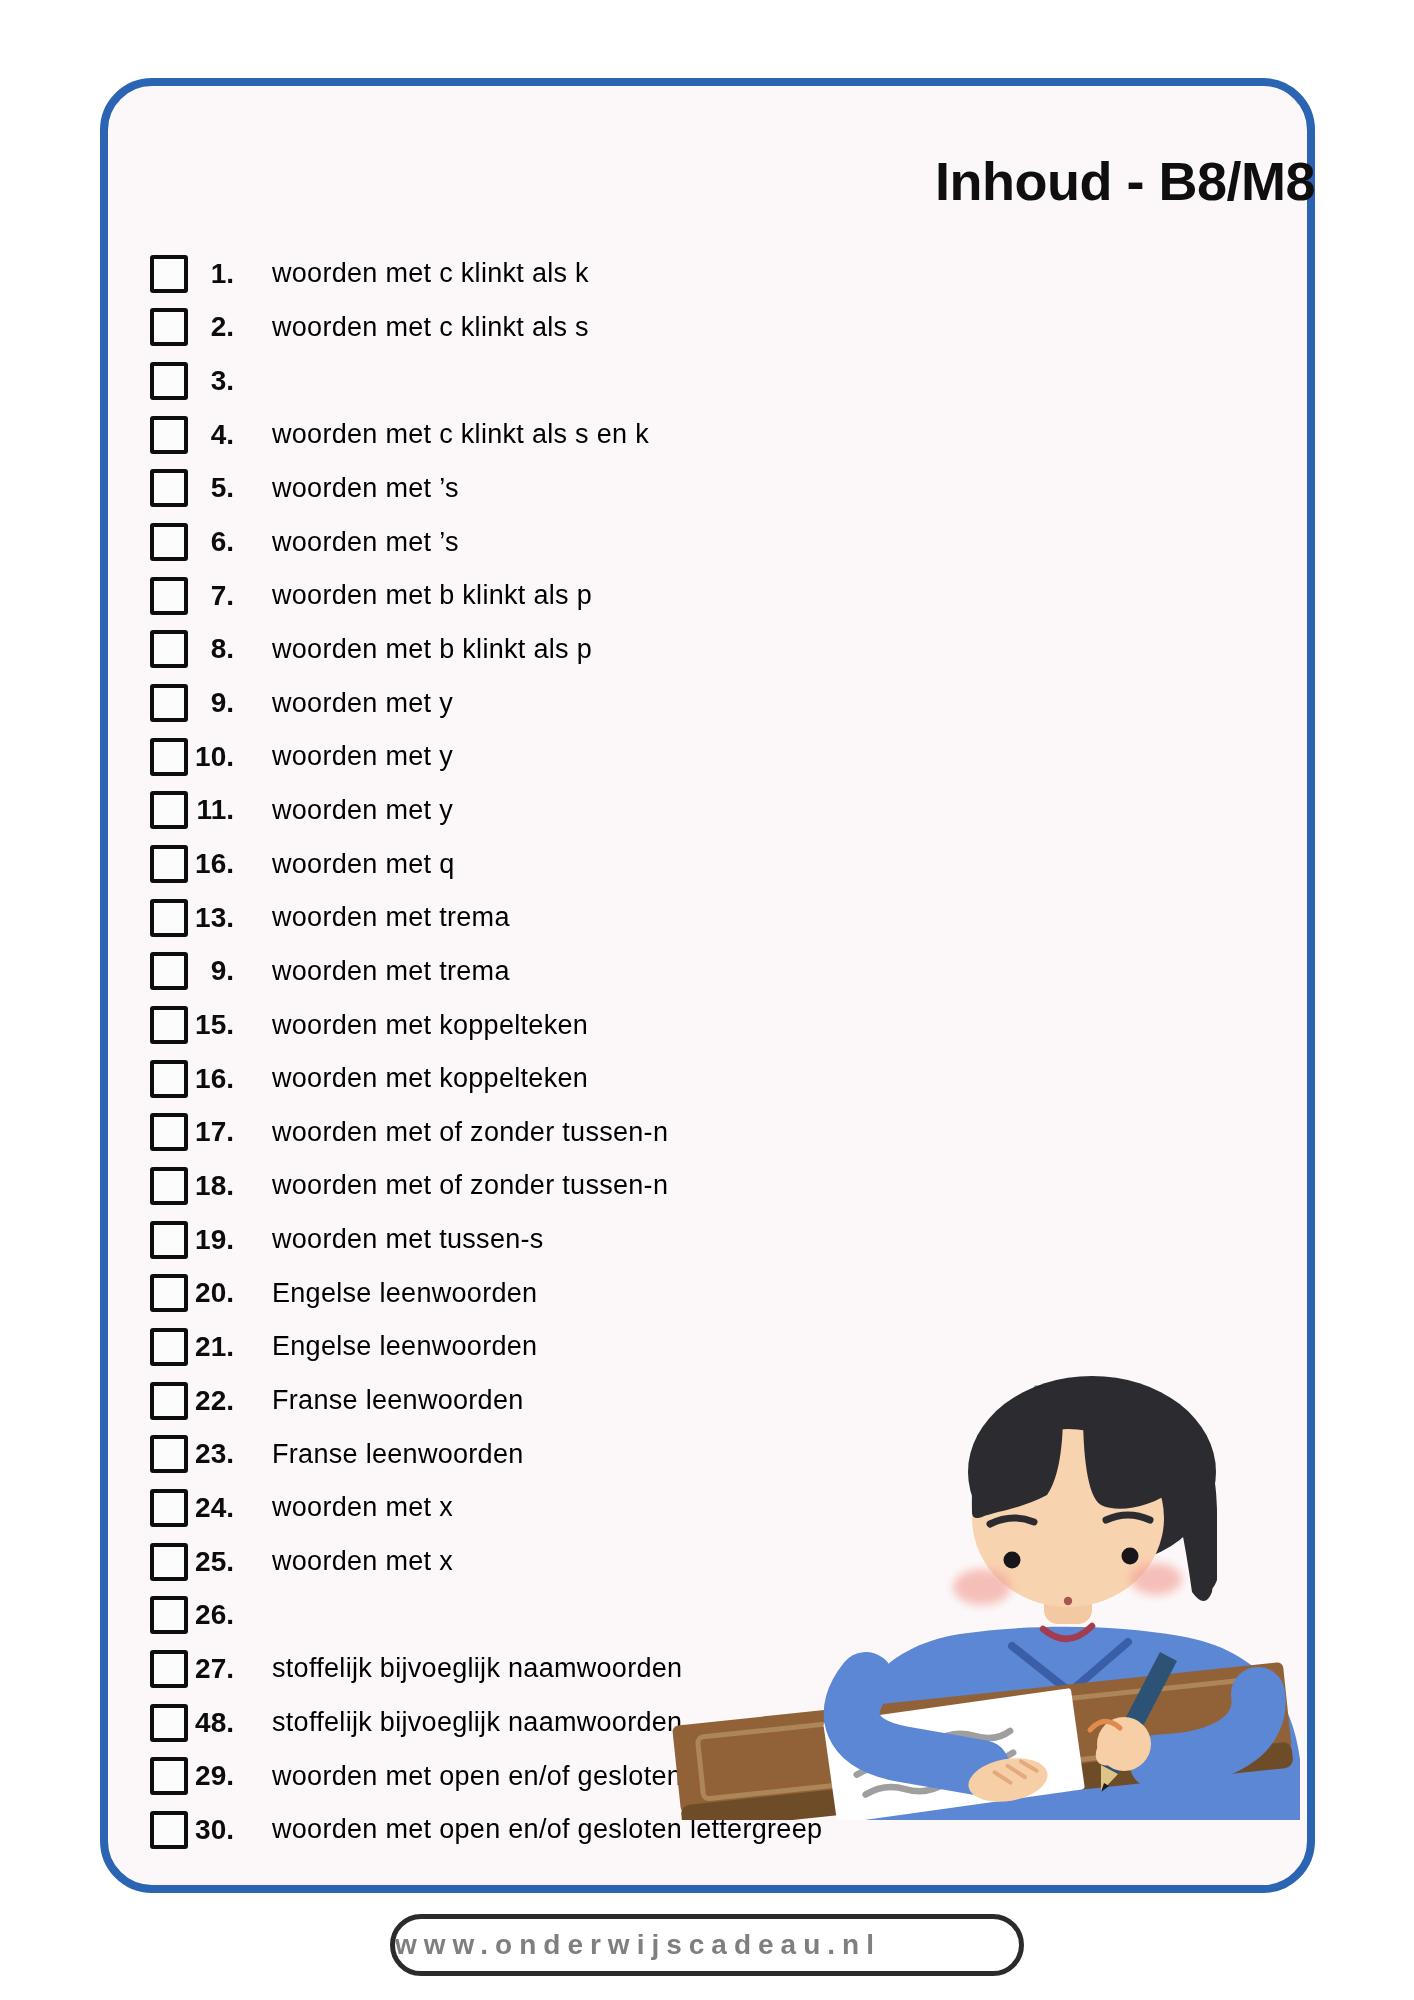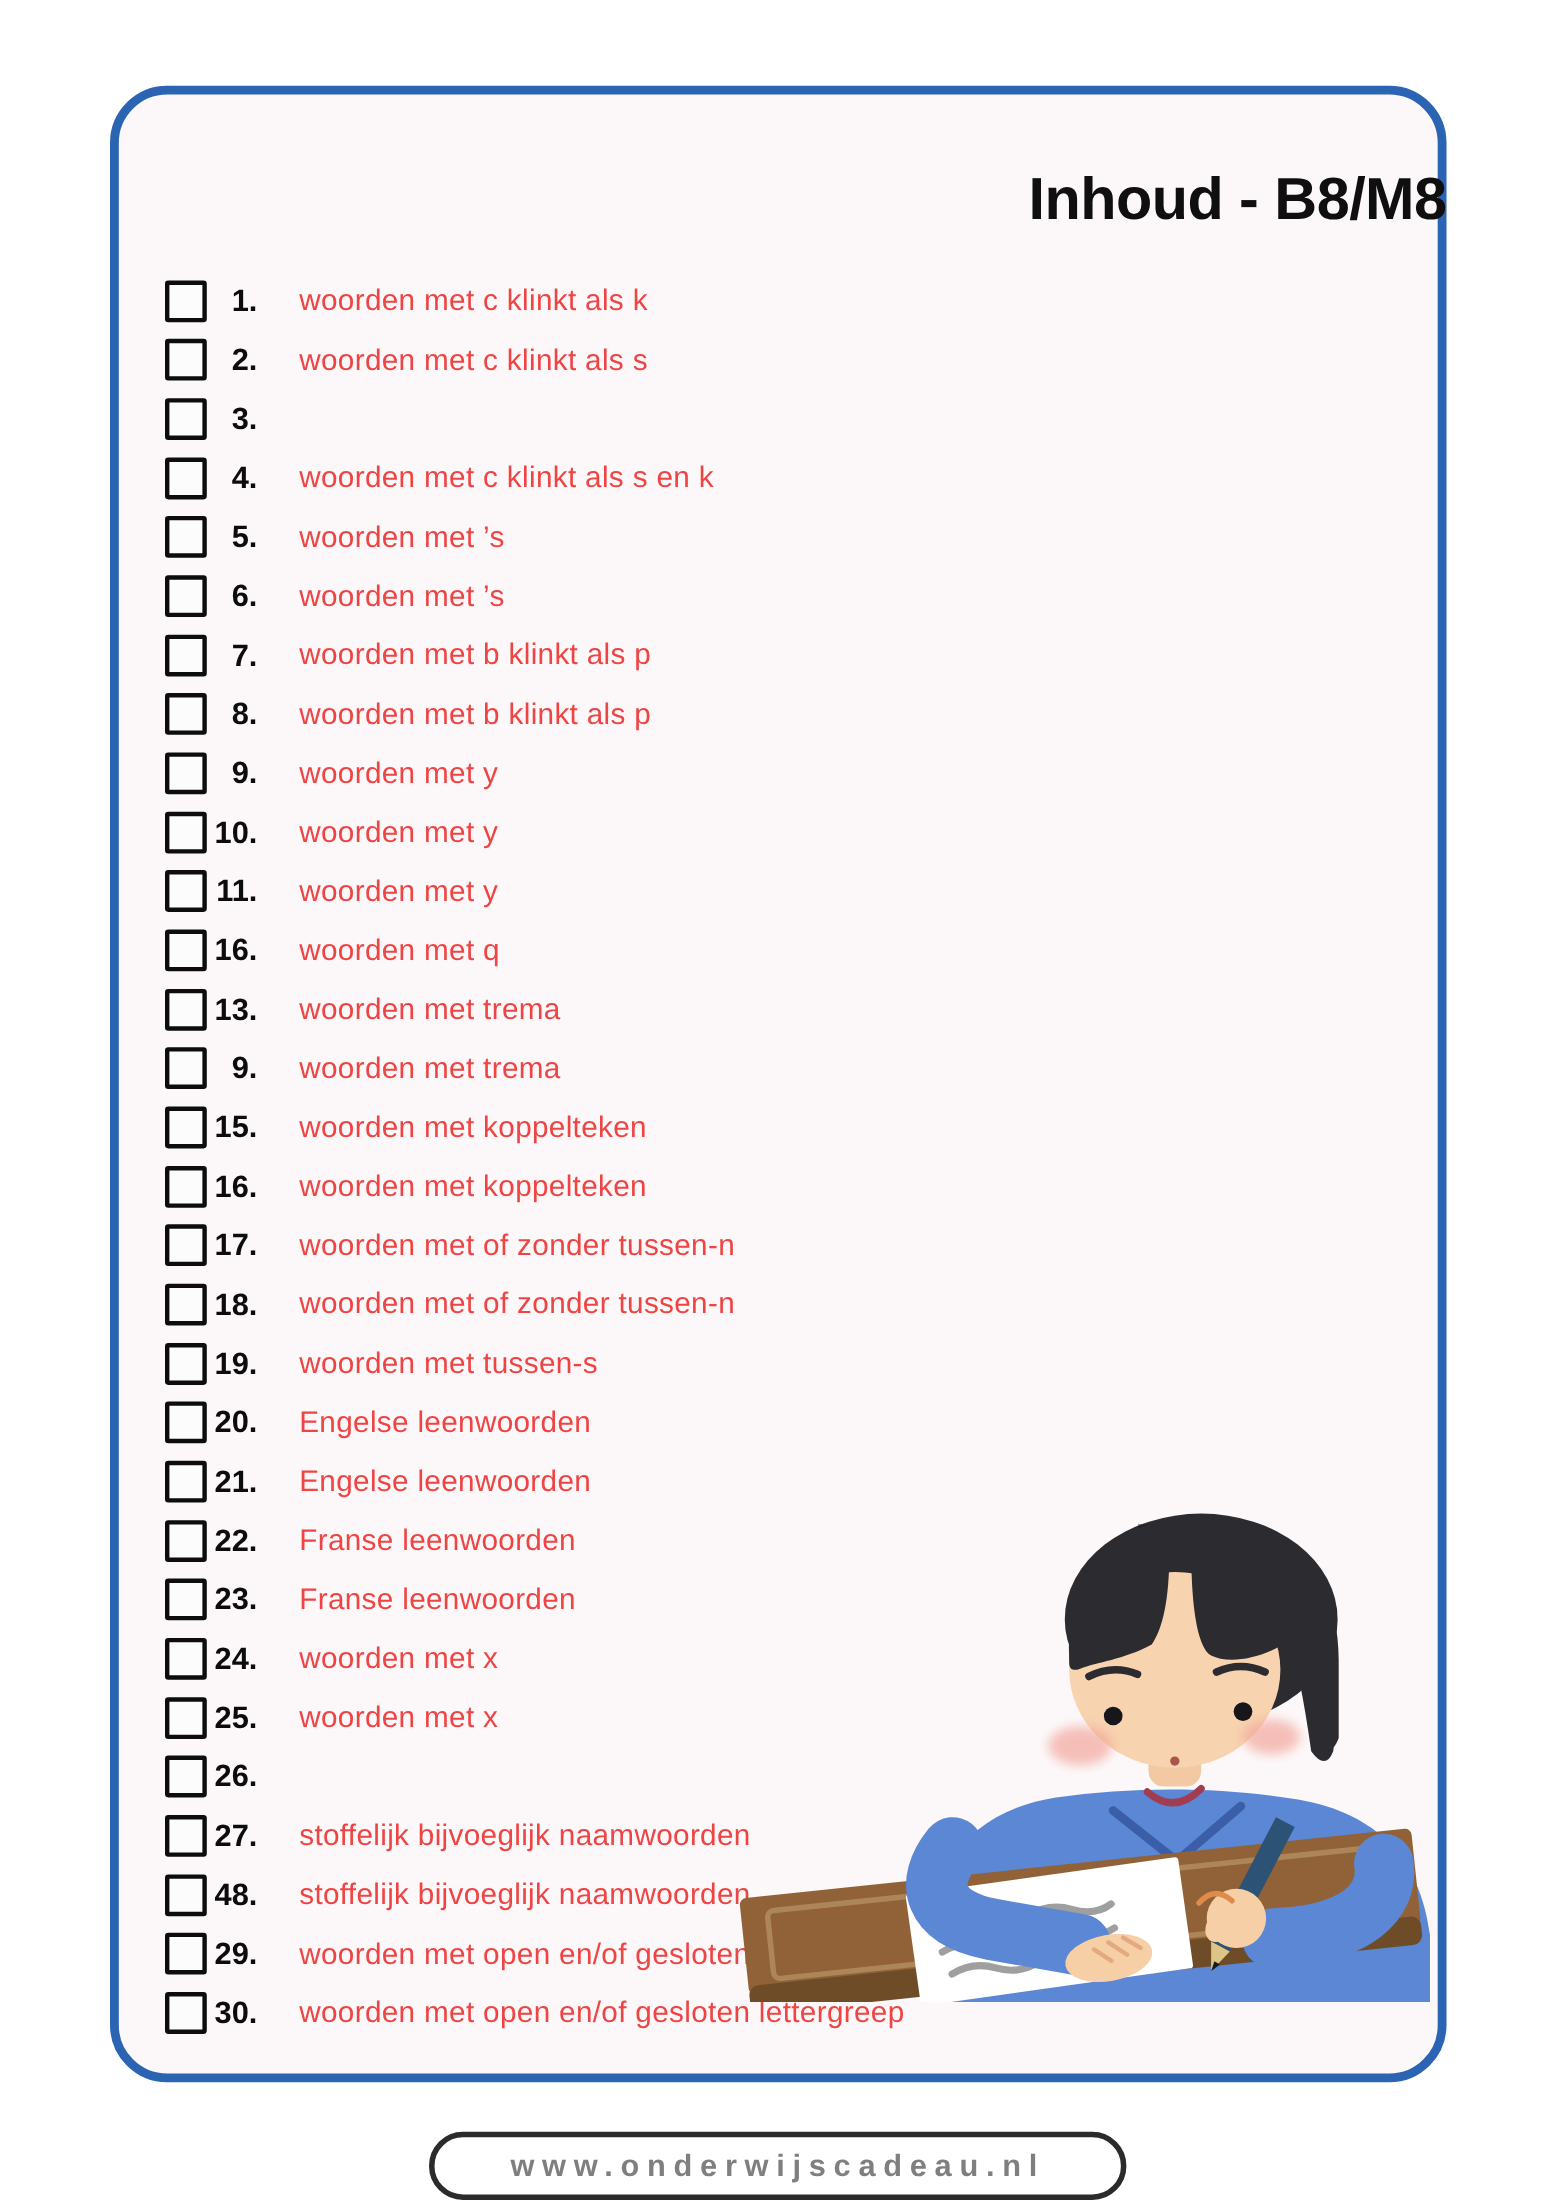--- a/index.html
+++ b/index.html
@@ -21,28 +21,28 @@
   .row{ display:flex; align-items:center; height:53.66px; }
   .checkbox{
     flex:none; width:38px; height:38px; box-sizing:border-box;
     border:4px solid #0d0d0d; border-radius:3px; background:#fdfcfc;
   }
   .num{
     flex:none; width:46px; text-align:right; font-weight:700;
     font-size:28px; color:#0c0c0c;
   }
   .label{
-    margin-left:38px; font-size:27px; color:#ef4444; letter-spacing:0.3px;
+    margin-left:38px; font-size:27px; color:#000000; letter-spacing:0.3px;
     white-space:nowrap;
   }
   .illustration{ position:absolute; left:660px; top:1080px; width:640px; height:740px; }
   .footer-pill{
     position:absolute; left:390px; top:1914px; width:634px; height:62px;
     box-sizing:border-box; border:5px solid #2b2b2b; border-radius:32px;
-    background:#ffffff; display:flex; align-items:center; justify-content:center;margin-top:24px;
+    background:#ffffff; display:flex; align-items:center; justify-content:flex-start;
   }
   .footer-url{
     font-size:28px; font-weight:700; color:var(--footer-text,#7f7f7f);
     letter-spacing:7px; white-space:nowrap;
   }
 </style>
 </head>
 <body>
 
 <div class="page">

